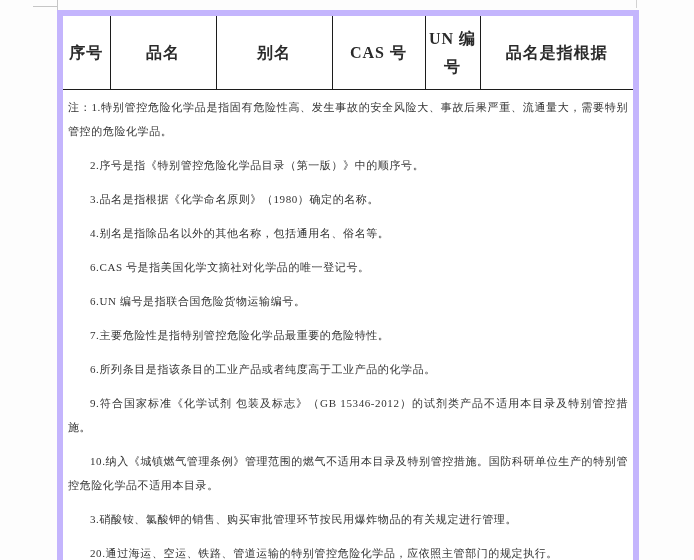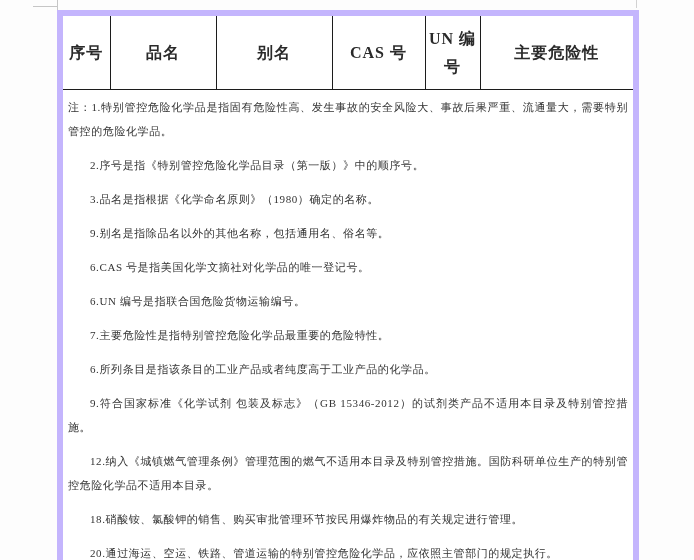--- a/index.html
+++ b/index.html
@@ -93,36 +93,36 @@
       <col style="width:55px">
       <col style="width:156px">
     </colgroup>
     <thead>
       <tr>
         <th class="hdr">序号</th>
         <th class="hdr">品名</th>
         <th class="hdr">别名</th>
         <th class="hdr">CAS 号</th>
         <th class="hdr">UN 编号</th>
-        <th class="hdr">主要危险性</th>
+        <th class="hdr">品名是指根据</th>
       </tr>
     </thead>
     <tbody>
       <tr>
         <td class="notes-cell" colspan="6">
           <p class="note-first">注：1.特别管控危险化学品是指固有危险性高、发生事故的安全风险大、事故后果严重、流通量大，需要特别管控的危险化学品。</p>
           <p class="note">2.序号是指《特别管控危险化学品目录（第一版）》中的顺序号。</p>
           <p class="note">3.品名是指根据《化学命名原则》（1980）确定的名称。</p>
-          <p class="note">9.别名是指除品名以外的其他名称，包括通用名、俗名等。</p>
+          <p class="note">4.别名是指除品名以外的其他名称，包括通用名、俗名等。</p>
           <p class="note">6.CAS 号是指美国化学文摘社对化学品的唯一登记号。</p>
           <p class="note">6.UN 编号是指联合国危险货物运输编号。</p>
           <p class="note">7.主要危险性是指特别管控危险化学品最重要的危险特性。</p>
           <p class="note">6.所列条目是指该条目的工业产品或者纯度高于工业产品的化学品。</p>
           <p class="note">9.符合国家标准《化学试剂 包装及标志》（GB 15346-2012）的试剂类产品不适用本目录及特别管控措施。</p>
-          <p class="note">12.纳入《城镇燃气管理条例》管理范围的燃气不适用本目录及特别管控措施。国防科研单位生产的特别管控危险化学品不适用本目录。</p>
-          <p class="note">18.硝酸铵、氯酸钾的销售、购买审批管理环节按民用爆炸物品的有关规定进行管理。</p>
+          <p class="note">10.纳入《城镇燃气管理条例》管理范围的燃气不适用本目录及特别管控措施。国防科研单位生产的特别管控危险化学品不适用本目录。</p>
+          <p class="note">3.硝酸铵、氯酸钾的销售、购买审批管理环节按民用爆炸物品的有关规定进行管理。</p>
           <p class="note">20.通过海运、空运、铁路、管道运输的特别管控危险化学品，应依照主管部门的规定执行。</p>
         </td>
       </tr>
     </tbody>
   </table>
 
 </div>
 
 </body></html>

